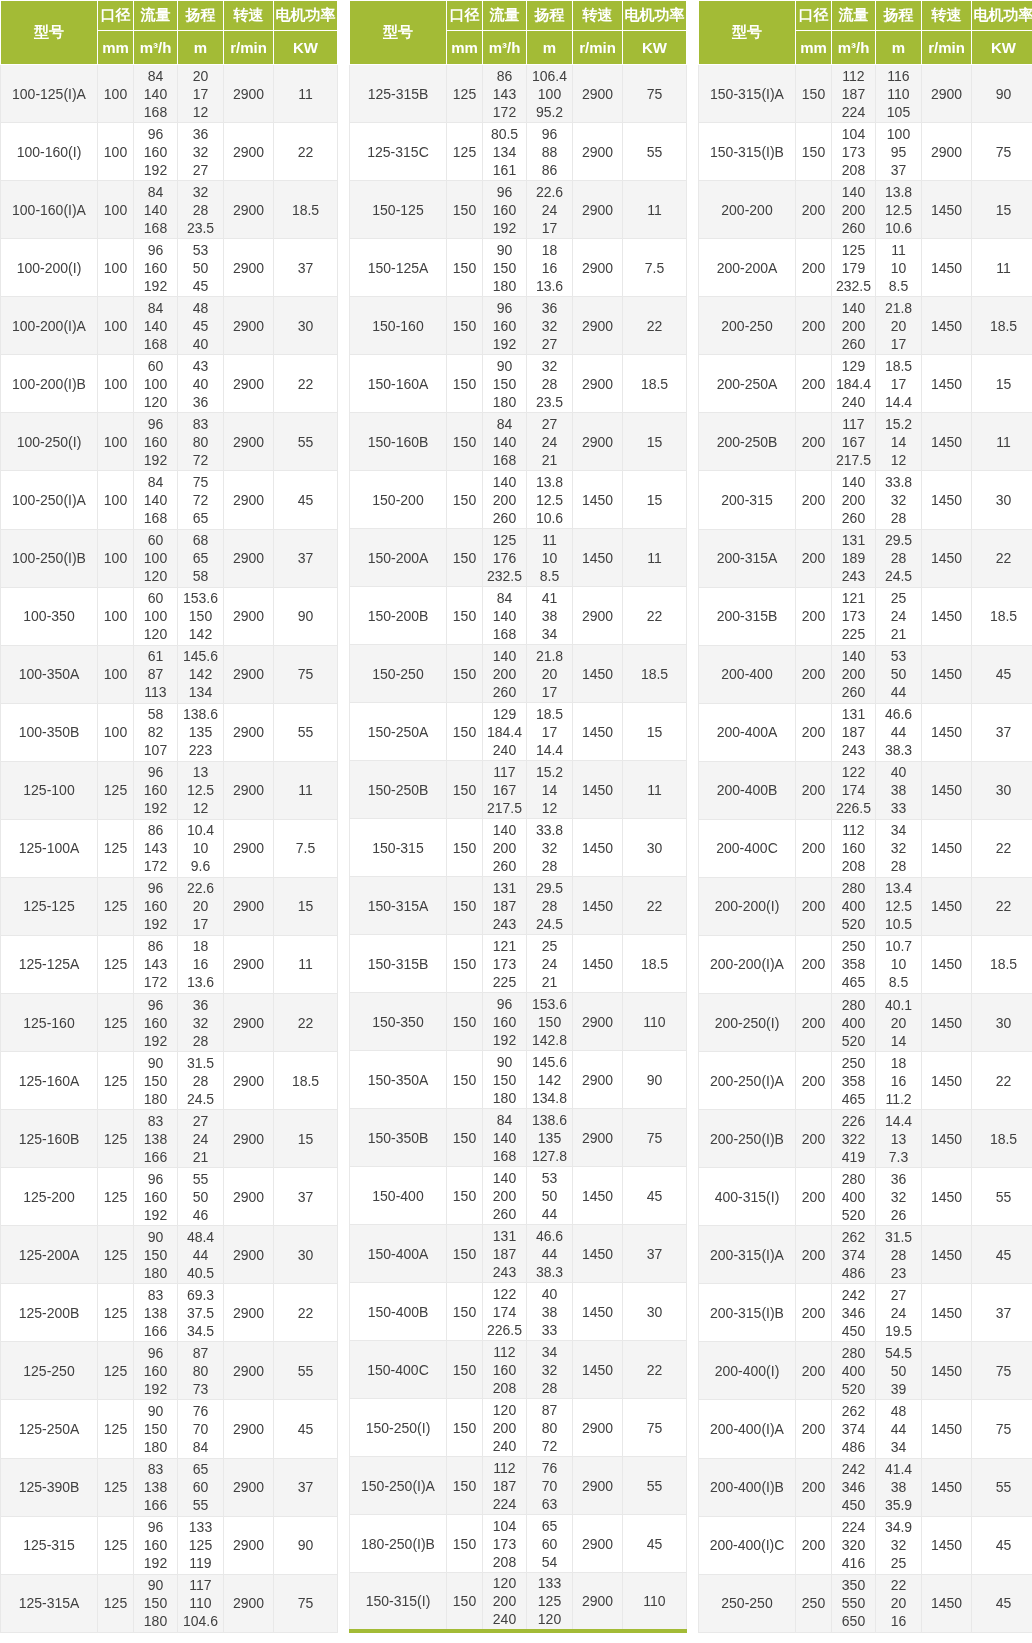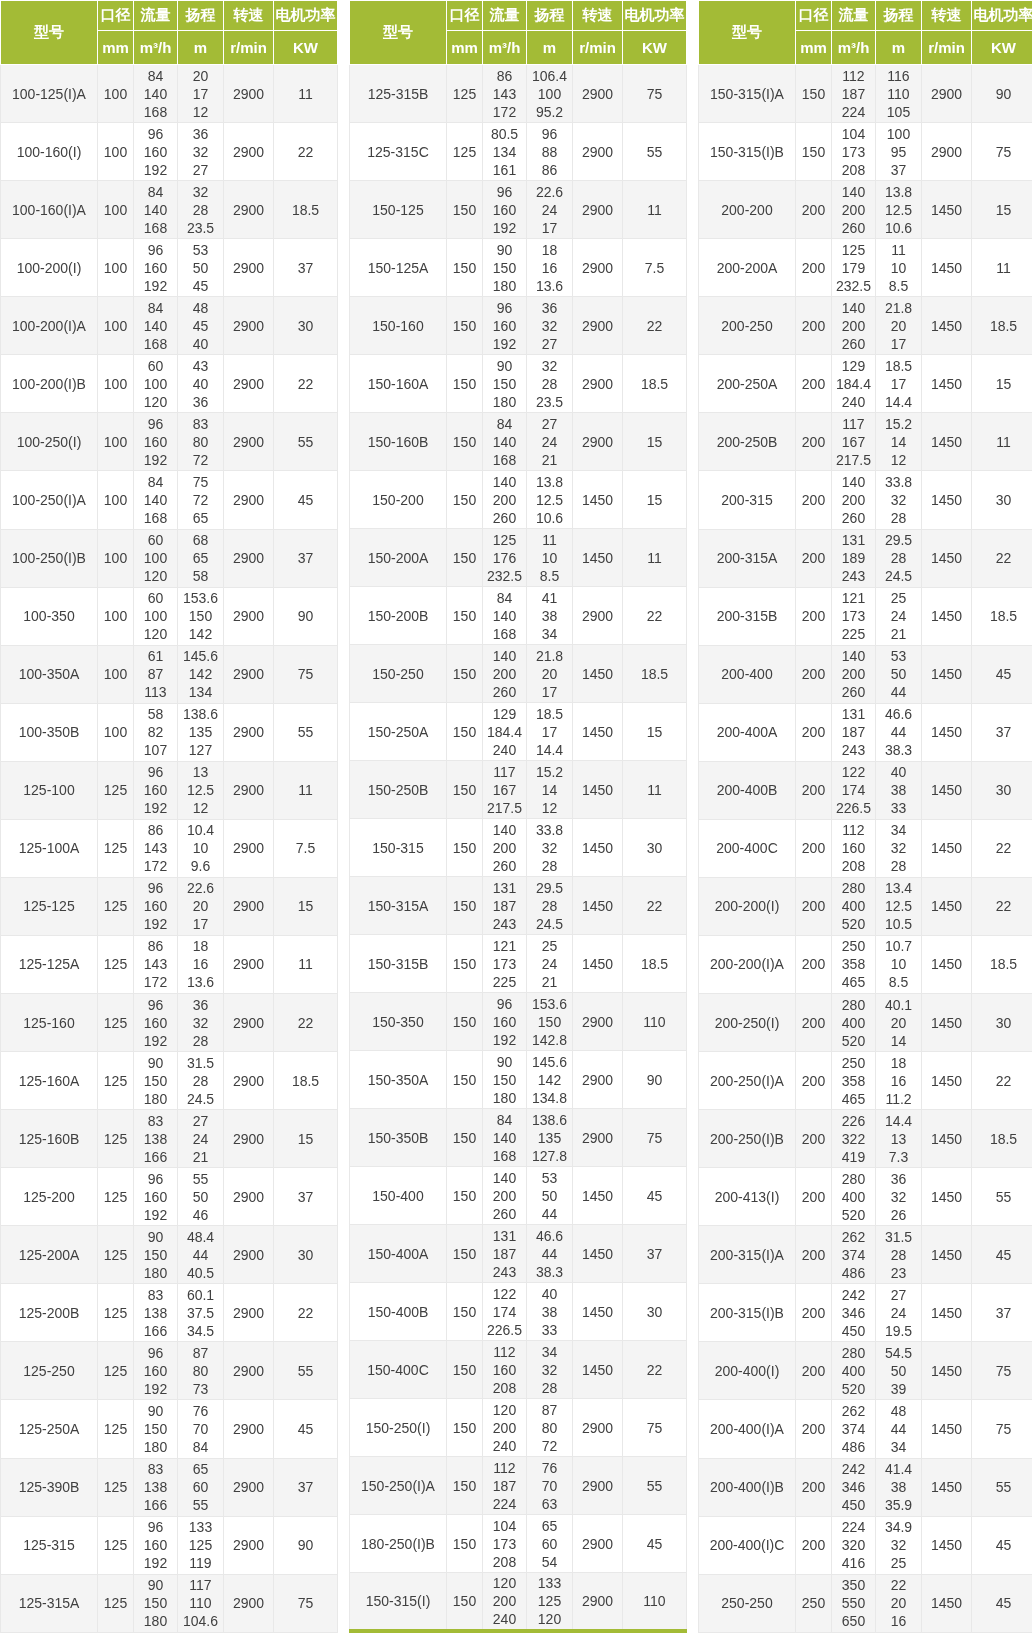--- a/index.html
+++ b/index.html
@@ -266,21 +266,21 @@
           <td>100-350B</td>
           <td>100</td>
           <td>
             <div class="line">58</div>
             <div class="line">82</div>
             <div class="line">107</div>
           </td>
           <td>
             <div class="line">138.6</div>
             <div class="line">135</div>
-            <div class="line">127</div>
+            <div class="line">223</div>
           </td>
           <td>2900</td>
           <td>55</td>
         </tr>
         <tr>
           <td>125-100</td>
           <td>125</td>
           <td>
             <div class="line">96</div>
             <div class="line">160</div>
@@ -424,21 +424,21 @@
         </tr>
         <tr>
           <td>125-200B</td>
           <td>125</td>
           <td>
             <div class="line">83</div>
             <div class="line">138</div>
             <div class="line">166</div>
           </td>
           <td>
-            <div class="line">60.1</div>
+            <div class="line">69.3</div>
             <div class="line">37.5</div>
             <div class="line">34.5</div>
           </td>
           <td>2900</td>
           <td>22</td>
         </tr>
         <tr>
           <td>125-250</td>
           <td>125</td>
           <td>
@@ -1308,21 +1308,21 @@
           </td>
           <td>
             <div class="line">14.4</div>
             <div class="line">13</div>
             <div class="line">7.3</div>
           </td>
           <td>1450</td>
           <td>18.5</td>
         </tr>
         <tr>
-          <td>200-413(I)</td>
+          <td>400-315(I)</td>
           <td>200</td>
           <td>
             <div class="line">280</div>
             <div class="line">400</div>
             <div class="line">520</div>
           </td>
           <td>
             <div class="line">36</div>
             <div class="line">32</div>
             <div class="line">26</div>

